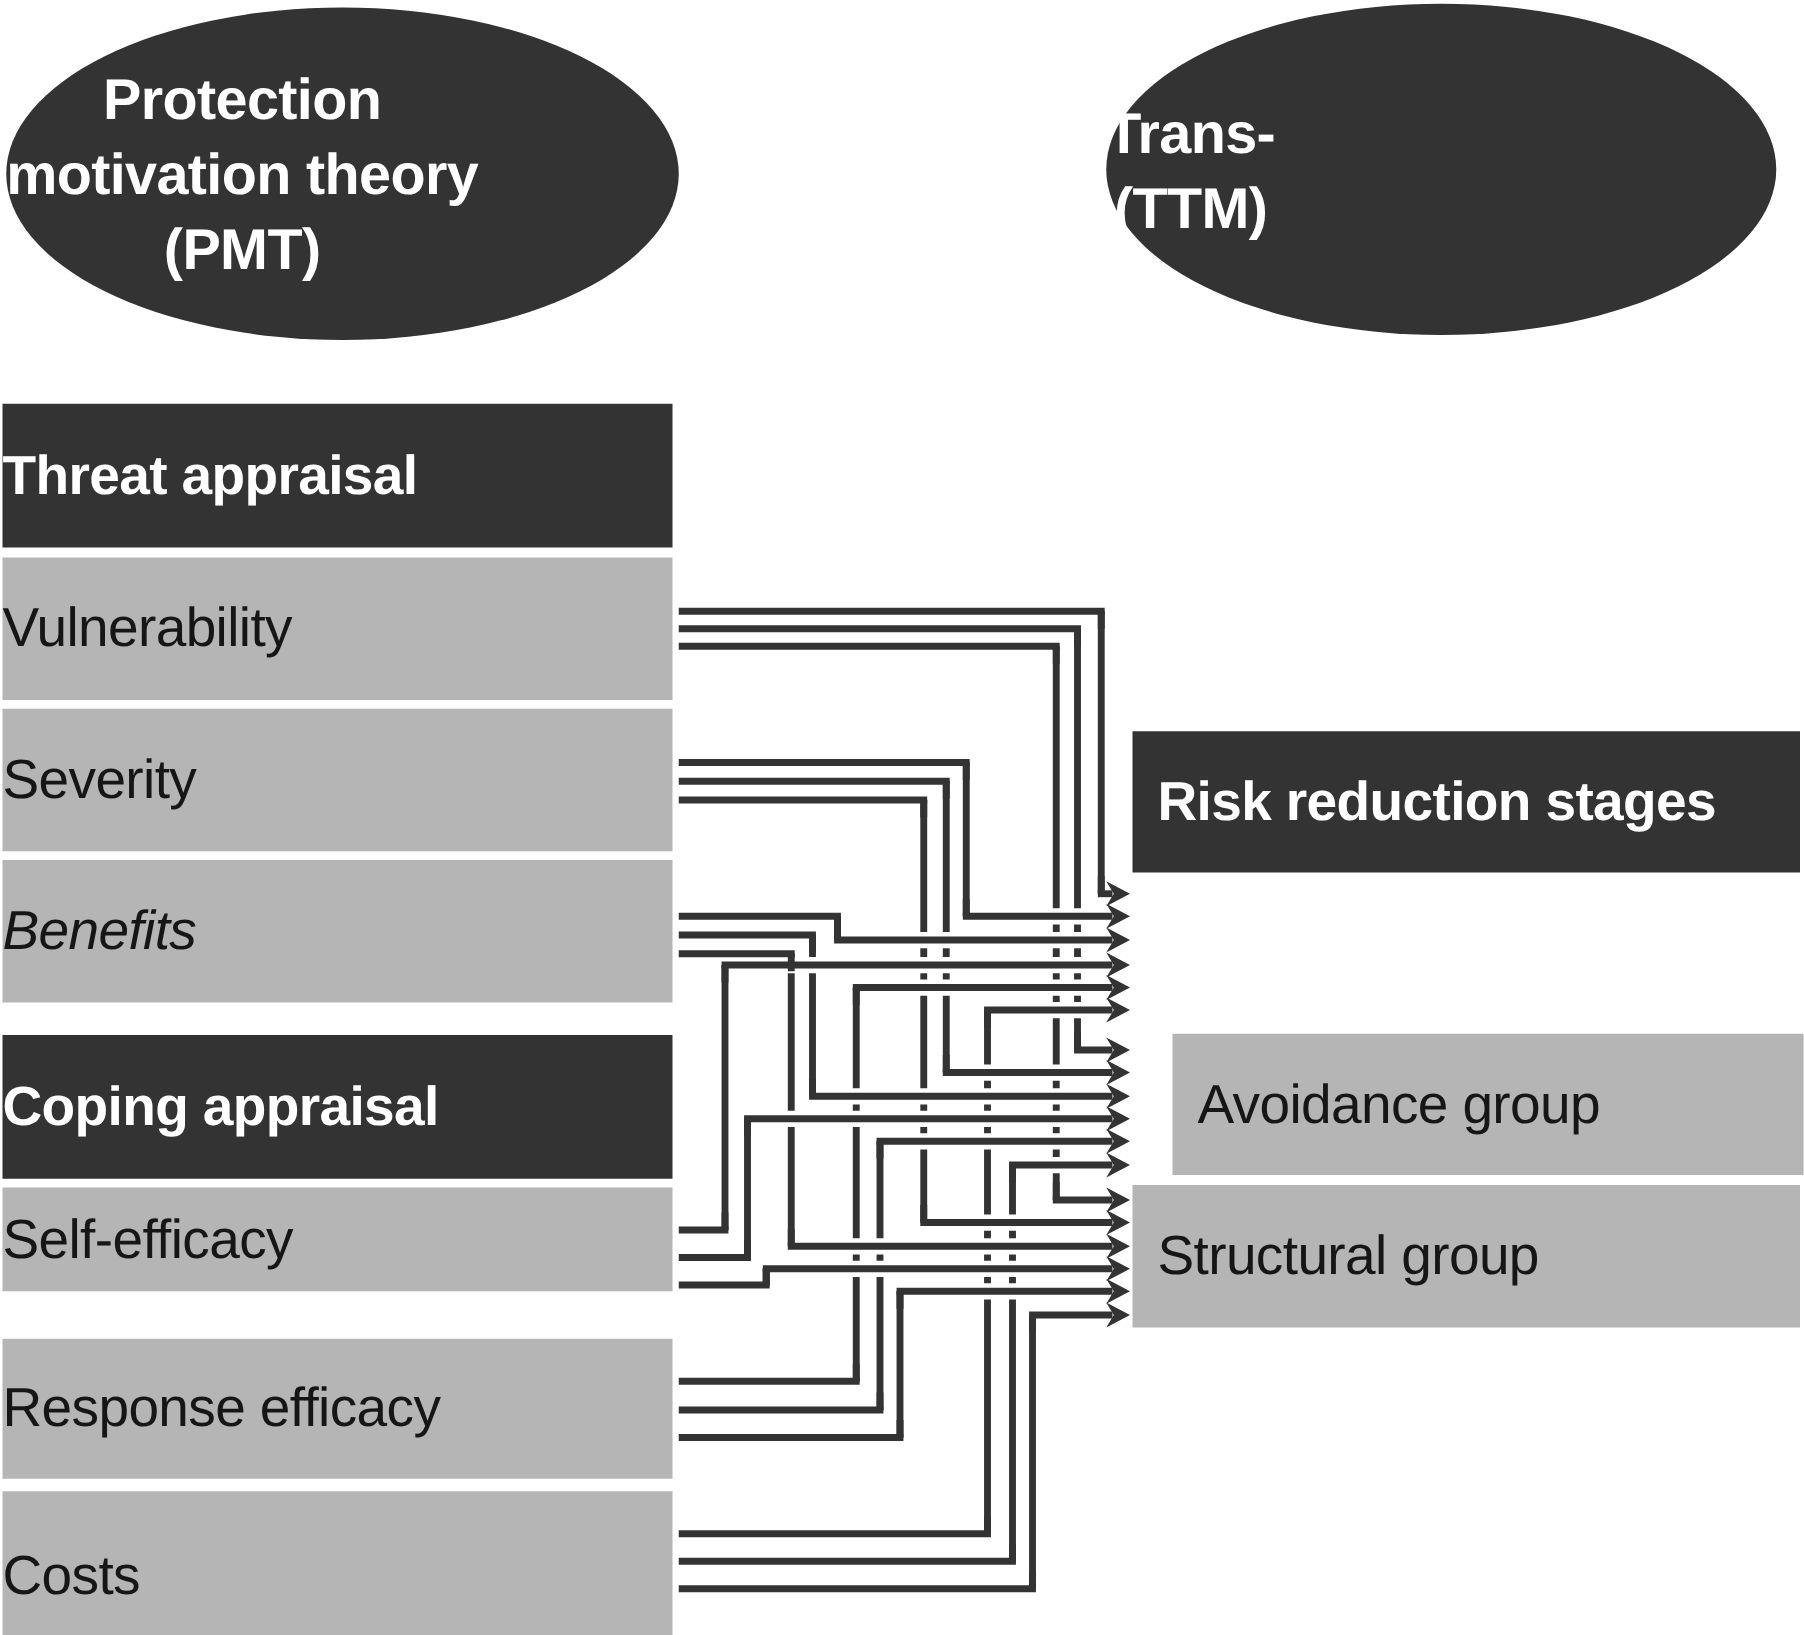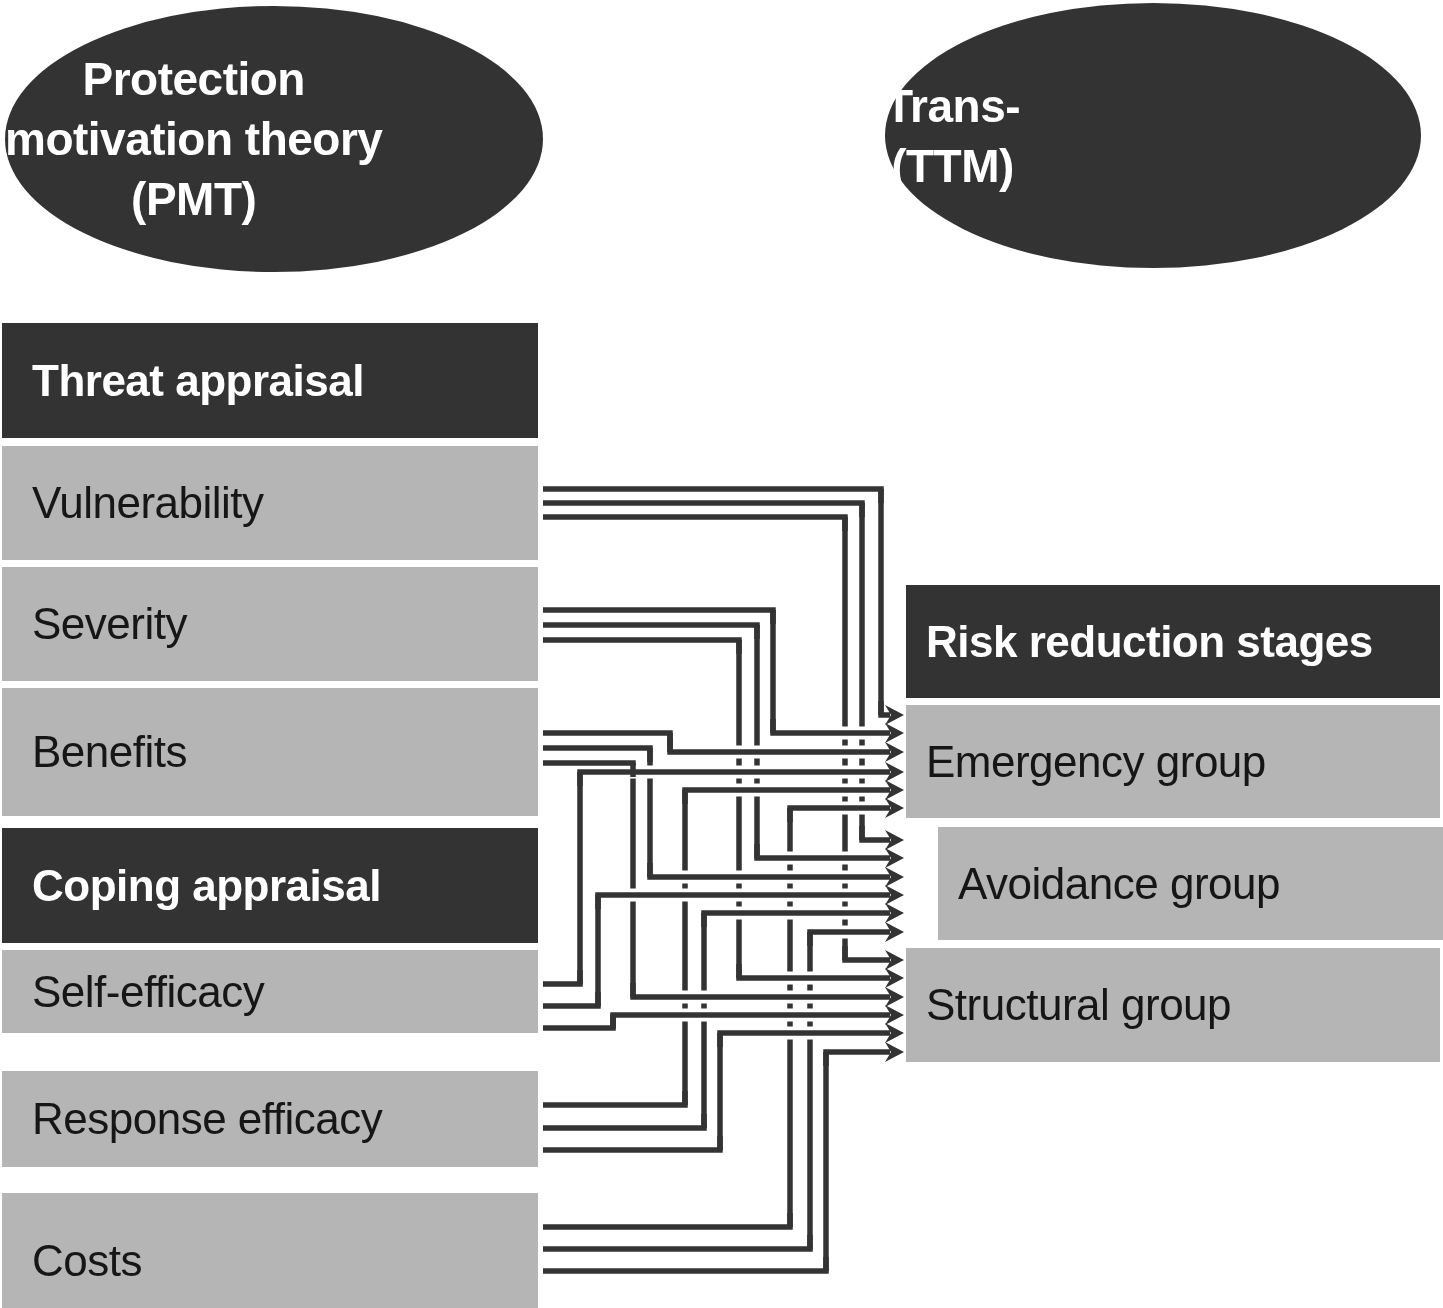--- a/index.html
+++ b/index.html
@@ -14,21 +14,20 @@
   }
   .ellipse .lines{
     text-align:center;color:#fff;font-weight:bold;font-size:46px;line-height:60px;
     letter-spacing:-0.5px;
   }
   .pmt{left:5px;top:6px;width:538px;height:266px;}
   .ttm{left:885px;top:3px;width:536px;height:265px;}
   .box{
     position:absolute;display:flex;align-items:center;box-sizing:border-box;
     background:var(--gray,#b5b5b5);color:#161616;font-size:44px;letter-spacing:-0.5px;
-    padding-left:30px;
   }
   .box.left{left:2px;width:536px;}
   .box.right{left:906px;width:534px;padding-left:20px;}
   .box.header{background:var(--dark,#333);color:#fff;font-weight:bold;}
 </style>
 </head>
 <body>
 
 <div class="canvas">
 
@@ -196,42 +195,39 @@
 
   <div class="box left header" style="top:323px;height:115px;">
     <span>Threat appraisal</span>
   </div>
   <div class="box left" style="top:446px;height:114px;">
     <span>Vulnerability</span>
   </div>
   <div class="box left" style="top:567px;height:114px;">
     <span>Severity</span>
   </div>
-  <div class="box left" style="top:688px;height:128px;">
+  <div class="box left" style="top:688px;height:114px;font-style:italic;">
     <span>Benefits</span>
   </div>
   <div class="box left header" style="top:828px;height:115px;">
     <span>Coping appraisal</span>
   </div>
   <div class="box left" style="top:950px;height:83px;">
     <span>Self-efficacy</span>
   </div>
-  <div class="box left" style="top:1071px;height:96px;">
+  <div class="box left" style="top:1071px;height:112px;">
     <span>Response efficacy</span>
   </div>
   <div class="box left" style="top:1193px;height:136px;">
     <span>Costs</span>
   </div>
 
   <div class="box right header" style="top:585px;height:113px;">
     <span>Risk reduction stages</span>
   </div>
-  <div class="box right" style="top:705px;height:113px;">
-    <span>Emergency group</span>
-  </div>
   <div class="box right" style="top:827px;height:113px;margin-left:32px;">
     <span>Avoidance group</span>
   </div>
   <div class="box right" style="top:948px;height:114px;">
     <span>Structural group</span>
   </div>
 
 </div>
 
 </body></html>

